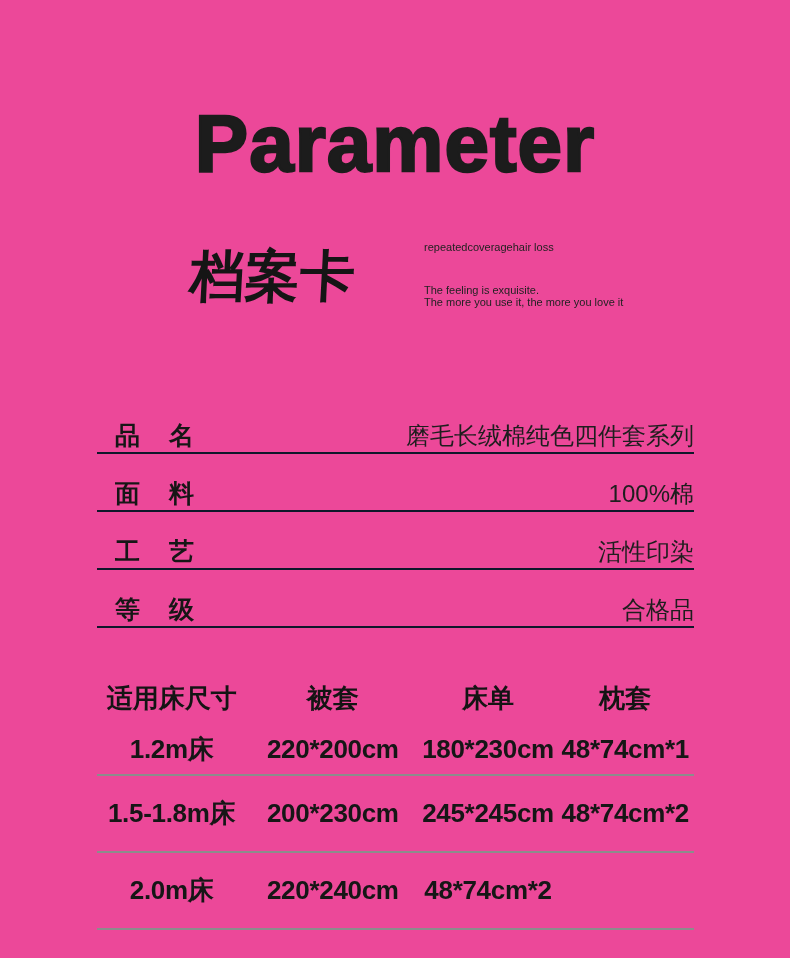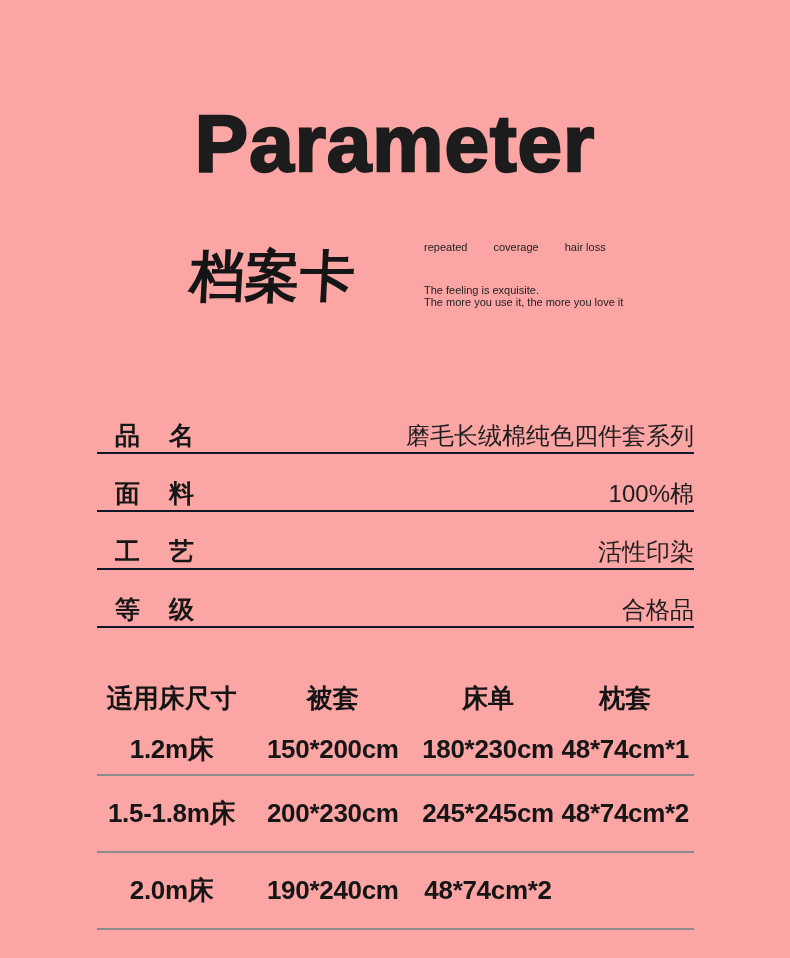--- a/index.html
+++ b/index.html
@@ -4,21 +4,21 @@
 <style>
   * { margin: 0; padding: 0; box-sizing: border-box; }
   html, body { background: #ffffff; }
   body {
     width: 790px; height: 958px;
     position: relative;
     overflow: hidden;
     font-family: "Liberation Sans", sans-serif;
     color: #1b1b1b;
   }
-  .page { position: absolute; inset: 0; background: #fca5a5; }
+  .page { position: absolute; inset: 0; background: #ec4899; }
 
   
   .title {
     position: absolute;
     top: 104px; left: 0; right: 0;
     text-align: center;
     font-size: 80px;
     font-weight: 900;
     letter-spacing: 1px;
     color: #1c1c1c;
@@ -34,21 +34,20 @@
     transform: skewX(-3deg);
     line-height: 1.1;
   }
   .desc-block {
     position: absolute;
     top: 241px; left: 424px;
     width: 260px;
   }
   .feature-tags {
     display: flex;
-    gap: 26px;
     font-size: 11px;
     color: #222222;
     margin-bottom: 32px;
   }
   .desc-lines { font-size: 11px; line-height: 1.07; color: #222222; }
 
   
   .spec-table {
     position: absolute;
     top: 396px; left: 97px;
@@ -140,30 +139,30 @@
 
   <div class="size-table">
     <div class="size-row size-header">
       <div>适用床尺寸</div>
       <div>被套</div>
       <div>床单</div>
       <div>枕套</div>
     </div>
     <div class="size-row size-data r1">
       <div>1.2m床</div>
-      <div>150*200cm</div>
+      <div>220*200cm</div>
       <div>180*230cm</div>
       <div>48*74cm*1</div>
     </div>
     <div class="size-row size-data r2">
       <div>1.5-1.8m床</div>
       <div>200*230cm</div>
       <div>245*245cm</div>
       <div>48*74cm*2</div>
     </div>
     <div class="size-row size-data r3">
       <div>2.0m床</div>
-      <div>190*240cm</div>
+      <div>220*240cm</div>
       <div>48*74cm*2</div>
     </div>
   </div>
 
 </div>
 
 </body></html>

